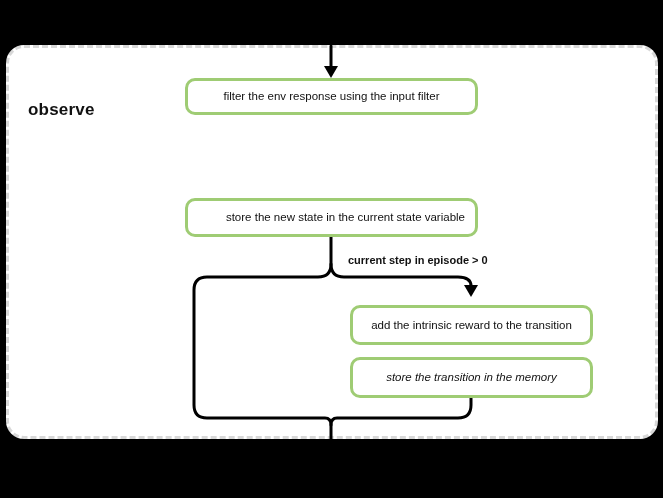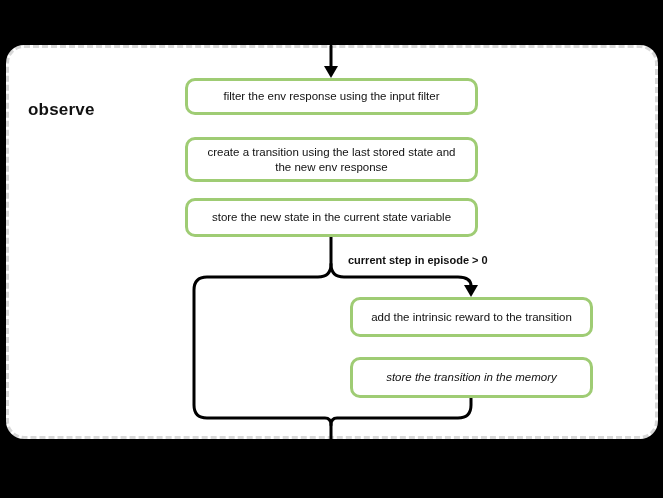--- a/index.html
+++ b/index.html
@@ -37,22 +37,22 @@
     background:var(--node-bg);
     border:3px solid var(--node-border);
     border-radius:10px;
     display:flex;align-items:center;justify-content:center;
     text-align:center;
     font-size:11.5px;line-height:15px;color:var(--text);
     padding:2px 10px;
   }
   .node-1{left:185px;top:78px;width:293px;height:37px;}
   .node-2{left:185px;top:137px;width:293px;height:45px;}
-  .node-3{left:185px;top:198px;width:293px;height:39px;}
-  .node-4{left:350px;top:297px;width:243px;height:40px;}
+  .node-3{left:185px;top:198px;width:293px;height:39px;justify-content:flex-end;}
+  .node-4{left:350px;top:305px;width:243px;height:40px;}
   .node-5{left:350px;top:357px;width:243px;height:41px;font-style:italic;}
   .edge-label{
     position:absolute;left:348px;top:254px;
     font-size:11px;font-weight:bold;color:var(--text);
     white-space:nowrap;
   }
   svg.connectors{position:absolute;left:0;top:0;width:663px;height:498px;}
   svg.connectors path{
     fill:none;stroke:var(--connector);stroke-width:3;
     stroke-linecap:round;stroke-linejoin:round;
@@ -77,23 +77,20 @@
     <polygon points="464,285 478,285 471,297"></polygon>
 
     <path d="M471 398 L471 405 Q471 418 458 418 L337 418 Q331 418 331 425"></path>
   </svg>
 
   <div class="group-title">observe</div>
 
   <div class="node node-1">
     <span>filter the env response using the input filter</span>
   </div>
-  <div class="node node-2">
-    <span>create a transition using the last stored state and the new env response</span>
-  </div>
   <div class="node node-3">
     <span>store the new state in the current state variable</span>
   </div>
   <div class="node node-4">
     <span>add the intrinsic reward to the transition</span>
   </div>
   <div class="node node-5">
     <span>store the transition in the memory</span>
   </div>
 

